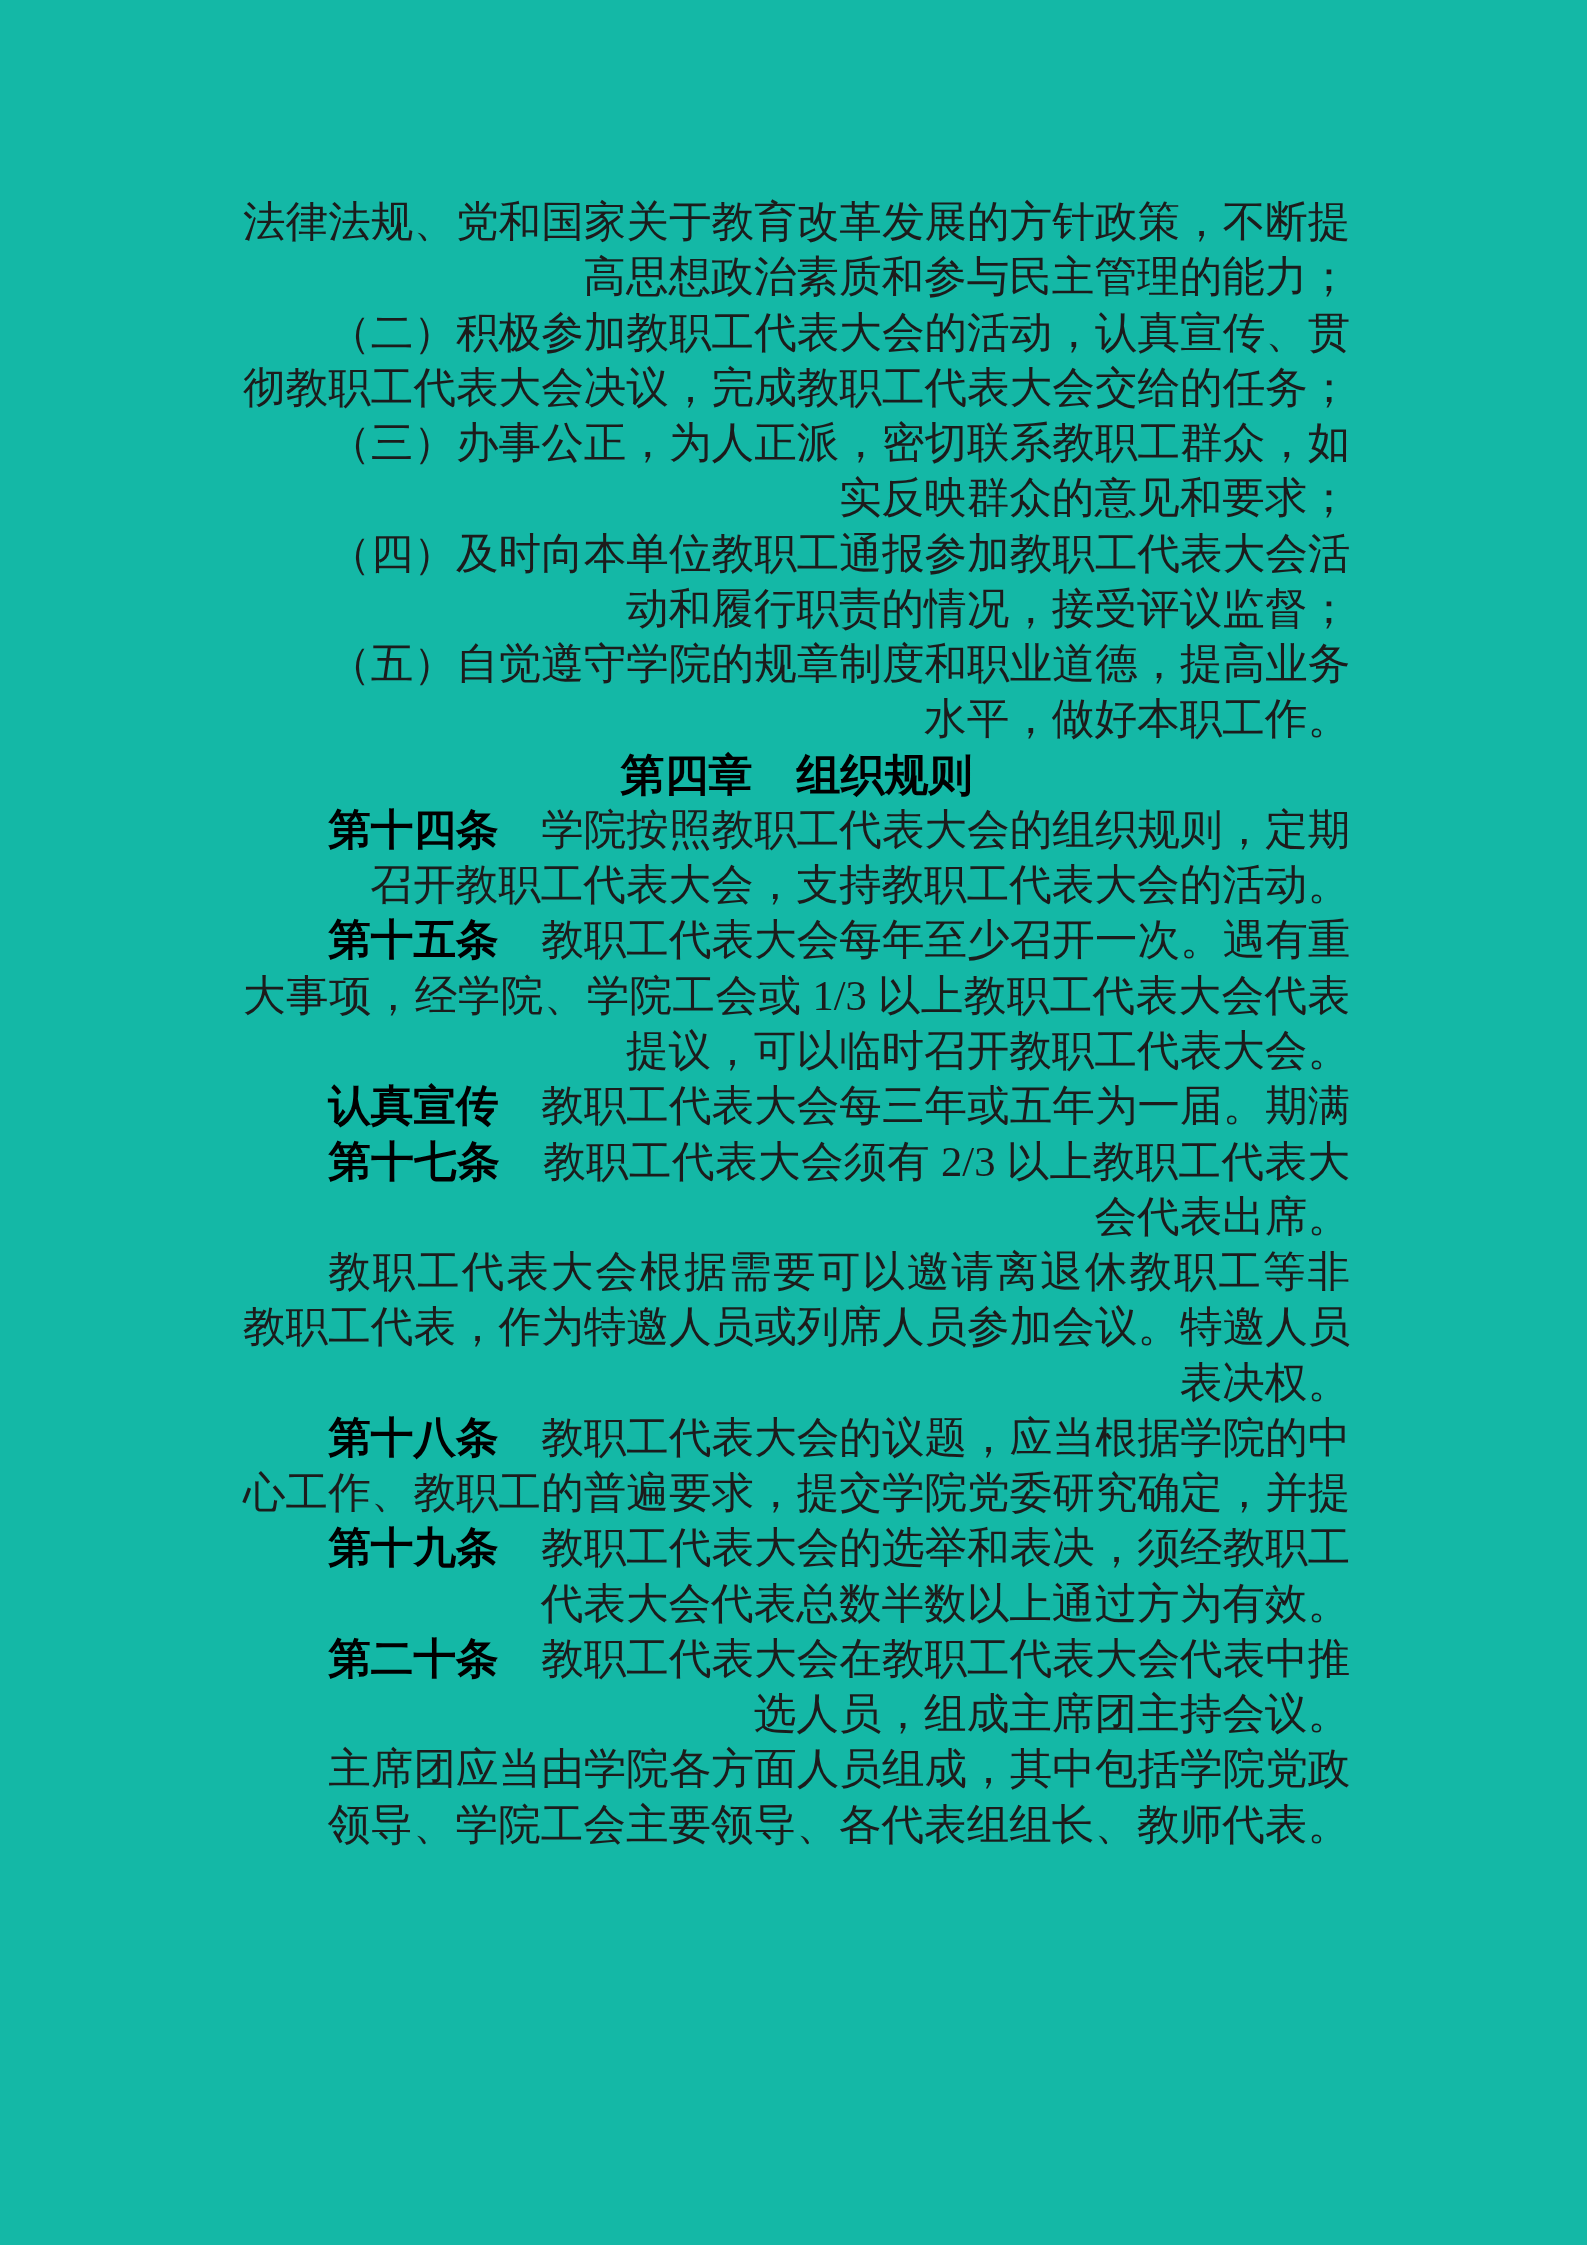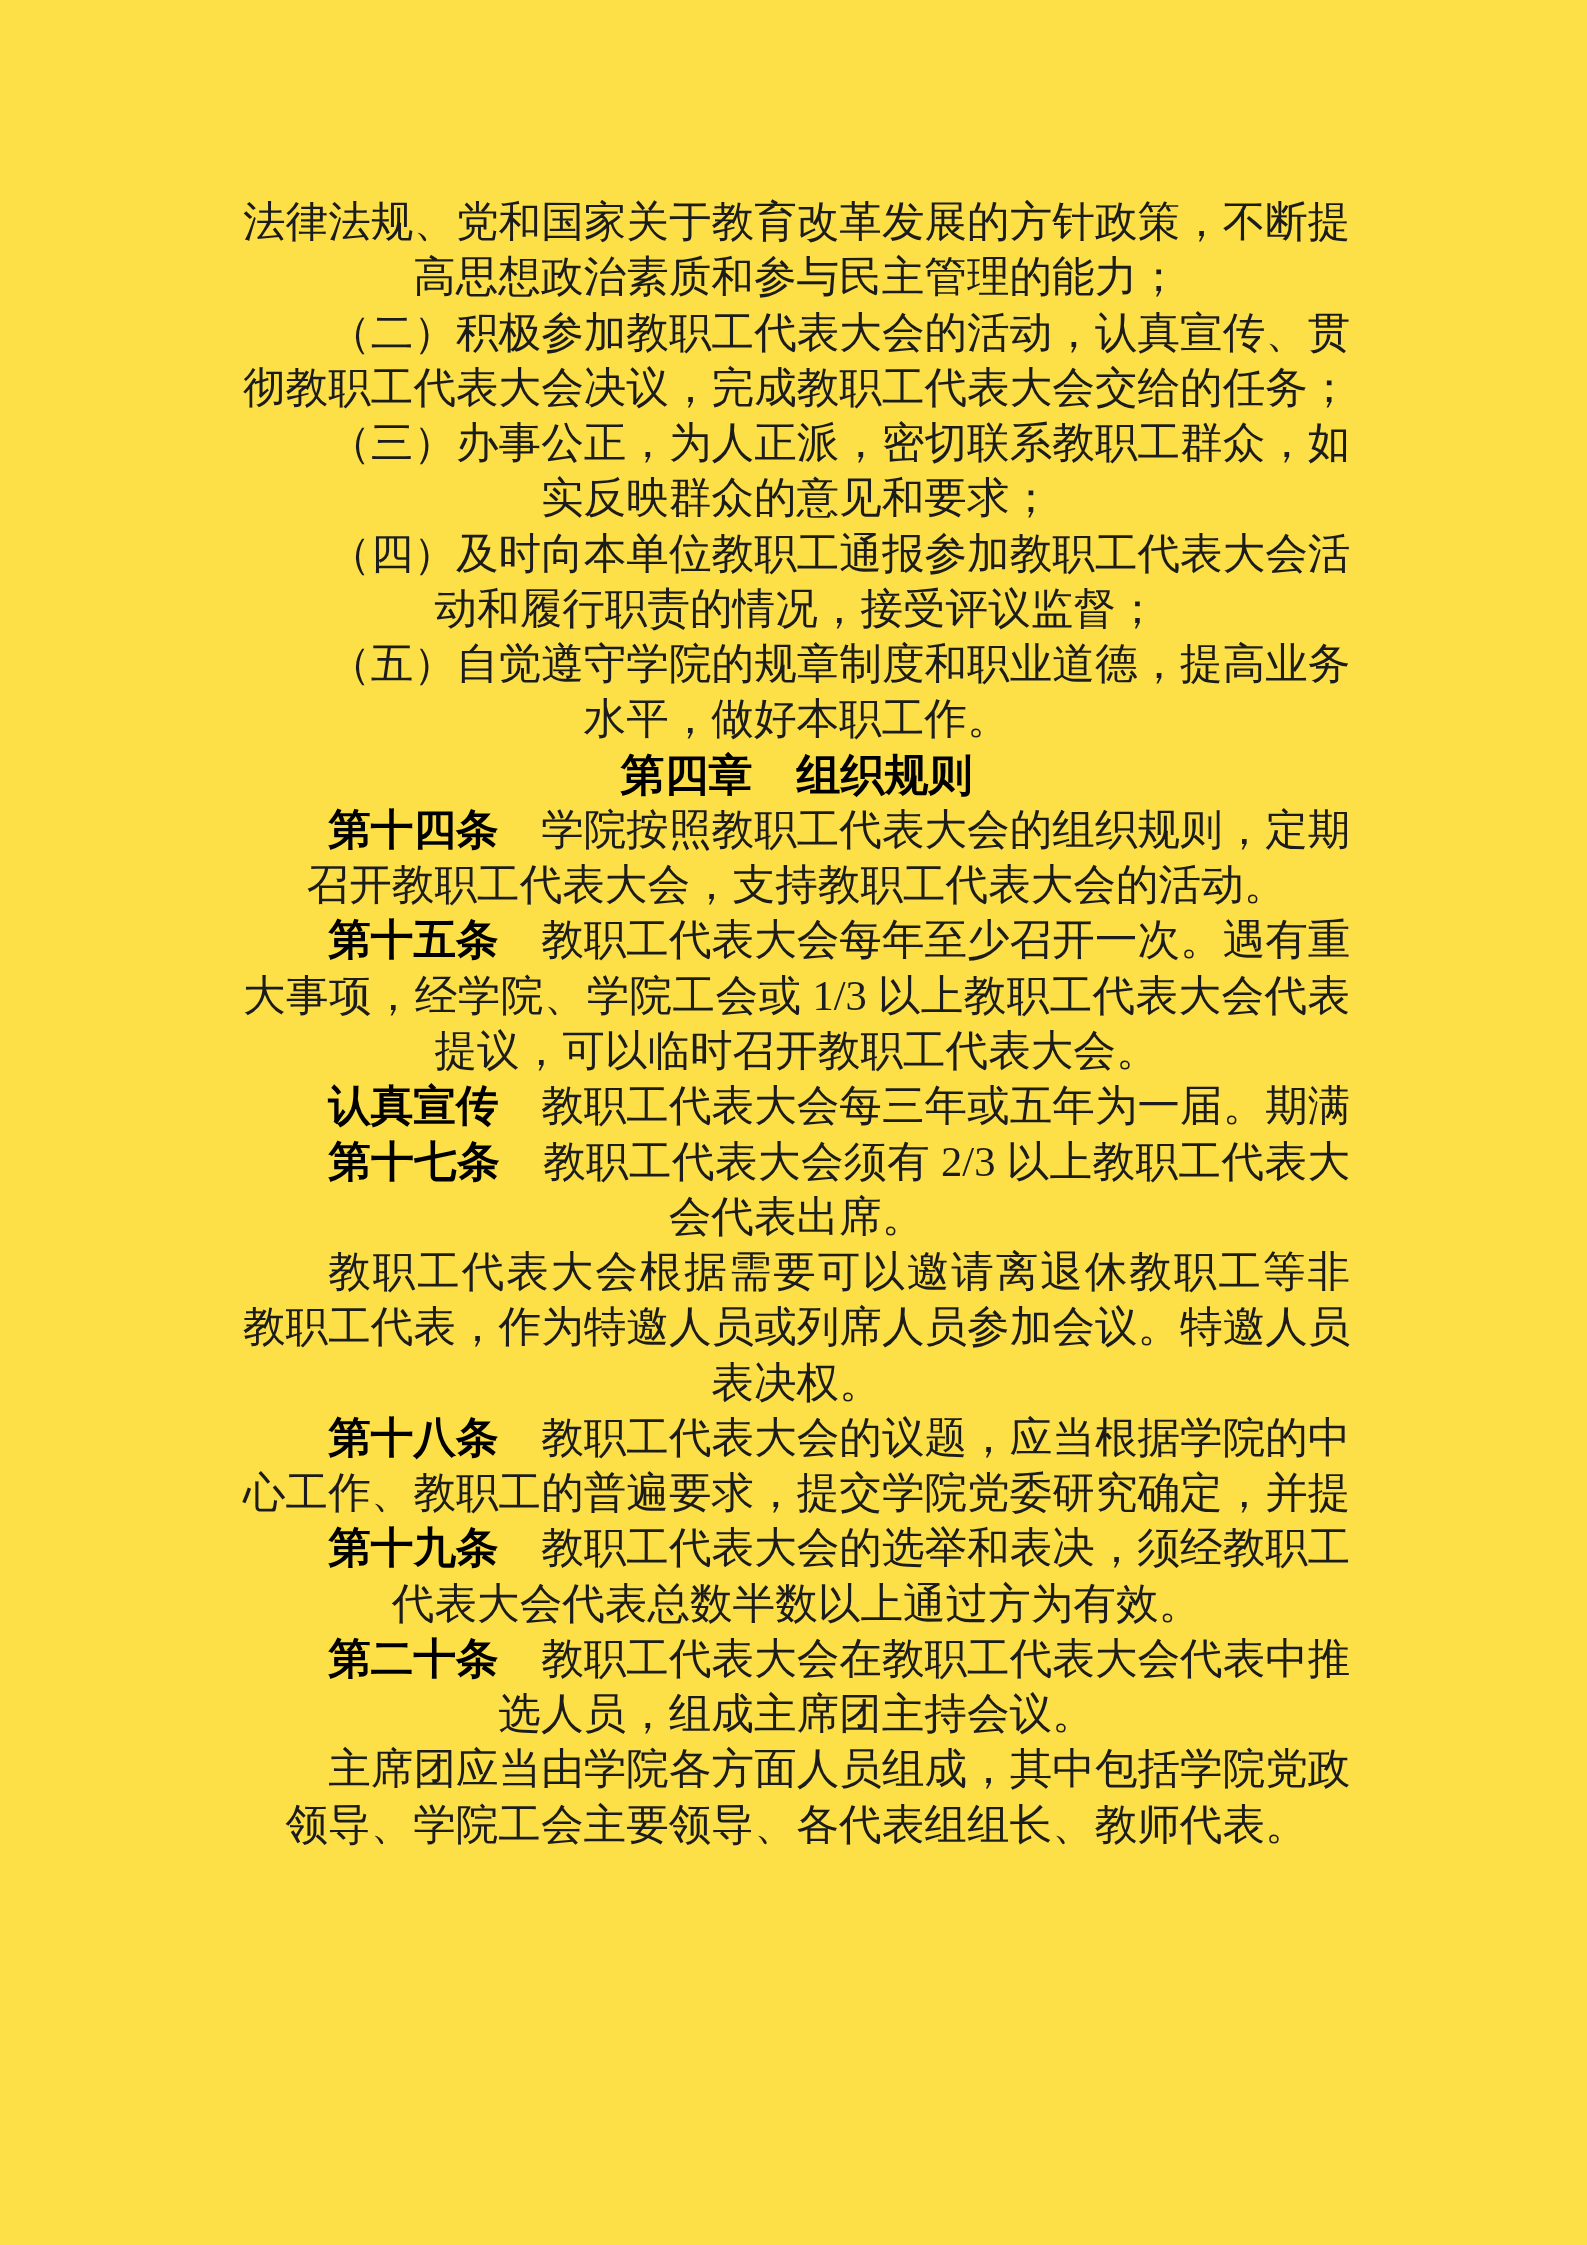--- a/index.html
+++ b/index.html
@@ -4,38 +4,38 @@
 <style>
   html, body {
     margin: 0;
     padding: 0;
     background: #ffffff;
   }
   .page {
     position: relative;
     width: 1587px;
     height: 2245px;
-    background: #fde047;
+    background: #14b8a6;
     overflow: hidden;
     font-family: "Liberation Serif", "DejaVu Serif", serif;
     color: #1c1c1c;
   }
   .text-block {
     position: absolute;
     left: 243px;
     top: 194px;
     width: 1107px;
   }
   .line {
     height: 55.28px;
     line-height: 55.28px;
     font-size: 42.6px;
     white-space: nowrap;
     letter-spacing: 0;
-    text-align: center;
+    text-align: right;
     color: #1c1c1c;
     font-weight: 400;
   }
   .line.indent {
     text-indent: 85.2px;
   }
   .line.full {
     text-align: justify;
     text-align-last: justify;
     text-justify: inter-character;

